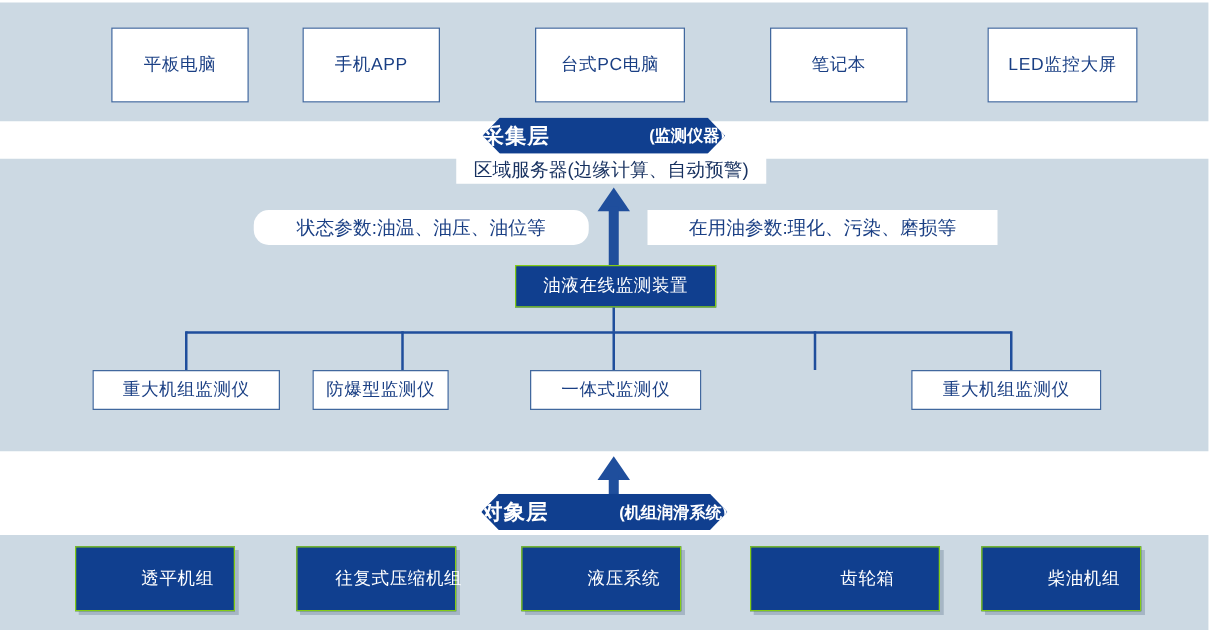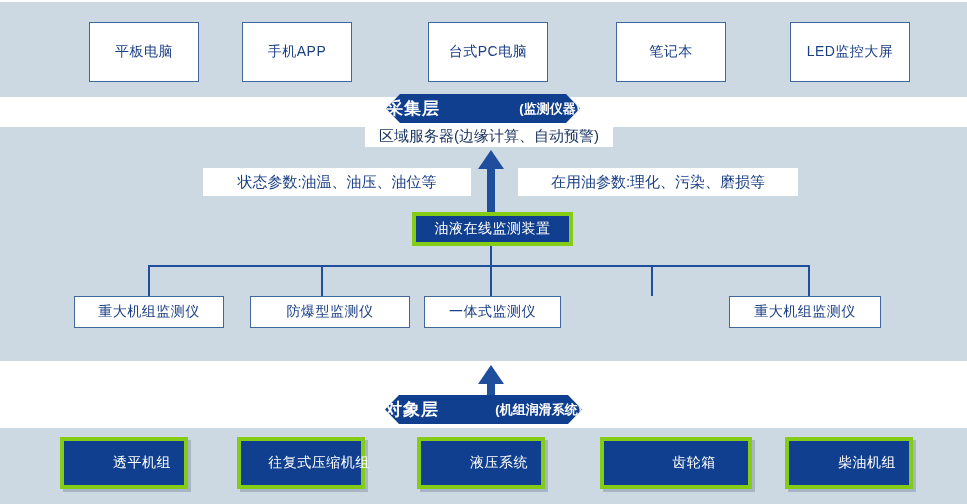--- a/index.html
+++ b/index.html
@@ -41,21 +41,21 @@
     justify-content: center;
     color: #1a3f84;
     font-size: 14px;
     letter-spacing: .5px;
     white-space: nowrap;
   }
   .dbox {
     position: absolute;
     box-sizing: border-box;
     background: #103f8f;
-    border: 4px solid #84cc16;
+    border: 1px solid #84cc16;
     display: flex;
     align-items: center;
     justify-content: center;
     color: #ffffff;
     font-size: 14px;
     letter-spacing: .5px;
     white-space: nowrap;
   }
   .shadowed { box-shadow: 3px 3px 0 rgba(120,140,160,.45); padding-left: 36px; }
 
@@ -131,35 +131,35 @@
     <span class="small">(监测仪器)</span>
   </div>
 
   <div class="chip dark-text" style="left: 365px; top: 125px; width: 248px; height: 22px;">区域服务器(边缘计算、自动预警)</div>
 
   <div class="uparrow" style="left: 478px; top: 150px; width: 26px; height: 63px;">
     <div class="head"></div>
     <div class="stem" style="top: 15px; height: 48px;"></div>
   </div>
 
-  <div class="chip" style="left: 203px; top: 168px; width: 268px; height: 28px;">状态参数:油温、油压、油位等</div>
+  <div class="chip" style="left: 203px; top: 168px; width: 268px; height: 28px; border-radius: 12px;">状态参数:油温、油压、油位等</div>
   <div class="chip" style="left: 518px; top: 168px; width: 280px; height: 28px;">在用油参数:理化、污染、磨损等</div>
 
   <div class="dbox" style="left: 412px; top: 212px; width: 161px; height: 34px;">油液在线监测装置</div>
 
   <div class="vline" id="tree-trunk" style="left: 490px; top: 246px; height: 19px;"></div>
   <div class="hline" id="tree-bar" style="left: 149px; top: 265px; width: 660px;"></div>
   <div class="vline" style="left: 148px; top: 265px; height: 31px;"></div>
   <div class="vline" style="left: 321px; top: 265px; height: 31px;"></div>
   <div class="vline" style="left: 490px; top: 265px; height: 31px;"></div>
   <div class="vline" style="left: 651px; top: 265px; height: 31px;"></div>
   <div class="vline" style="left: 808px; top: 265px; height: 31px;"></div>
 
   <div class="wbox" style="left: 74px; top: 296px; width: 150px; height: 32px;">重大机组监测仪</div>
-  <div class="wbox" style="left: 250px; top: 296px; width: 160px; height: 32px;">防爆型监测仪</div>
+  <div class="wbox" style="left: 250px; top: 296px; width: 109px; height: 32px;">防爆型监测仪</div>
   <div class="wbox" style="left: 424px; top: 296px; width: 137px; height: 32px;">一体式监测仪</div>
   <div class="wbox" style="left: 729px; top: 296px; width: 152px; height: 32px;">重大机组监测仪</div>
 
   <div class="uparrow" style="left: 478px; top: 365px; width: 26px; height: 33px;">
     <div class="head"></div>
     <div class="stem" style="top: 15px; height: 18px;"></div>
   </div>
 
   <div class="hexbanner" style="left: 385px; top: 395px; width: 197px; height: 29px;">
     <span class="big">对象层</span>

